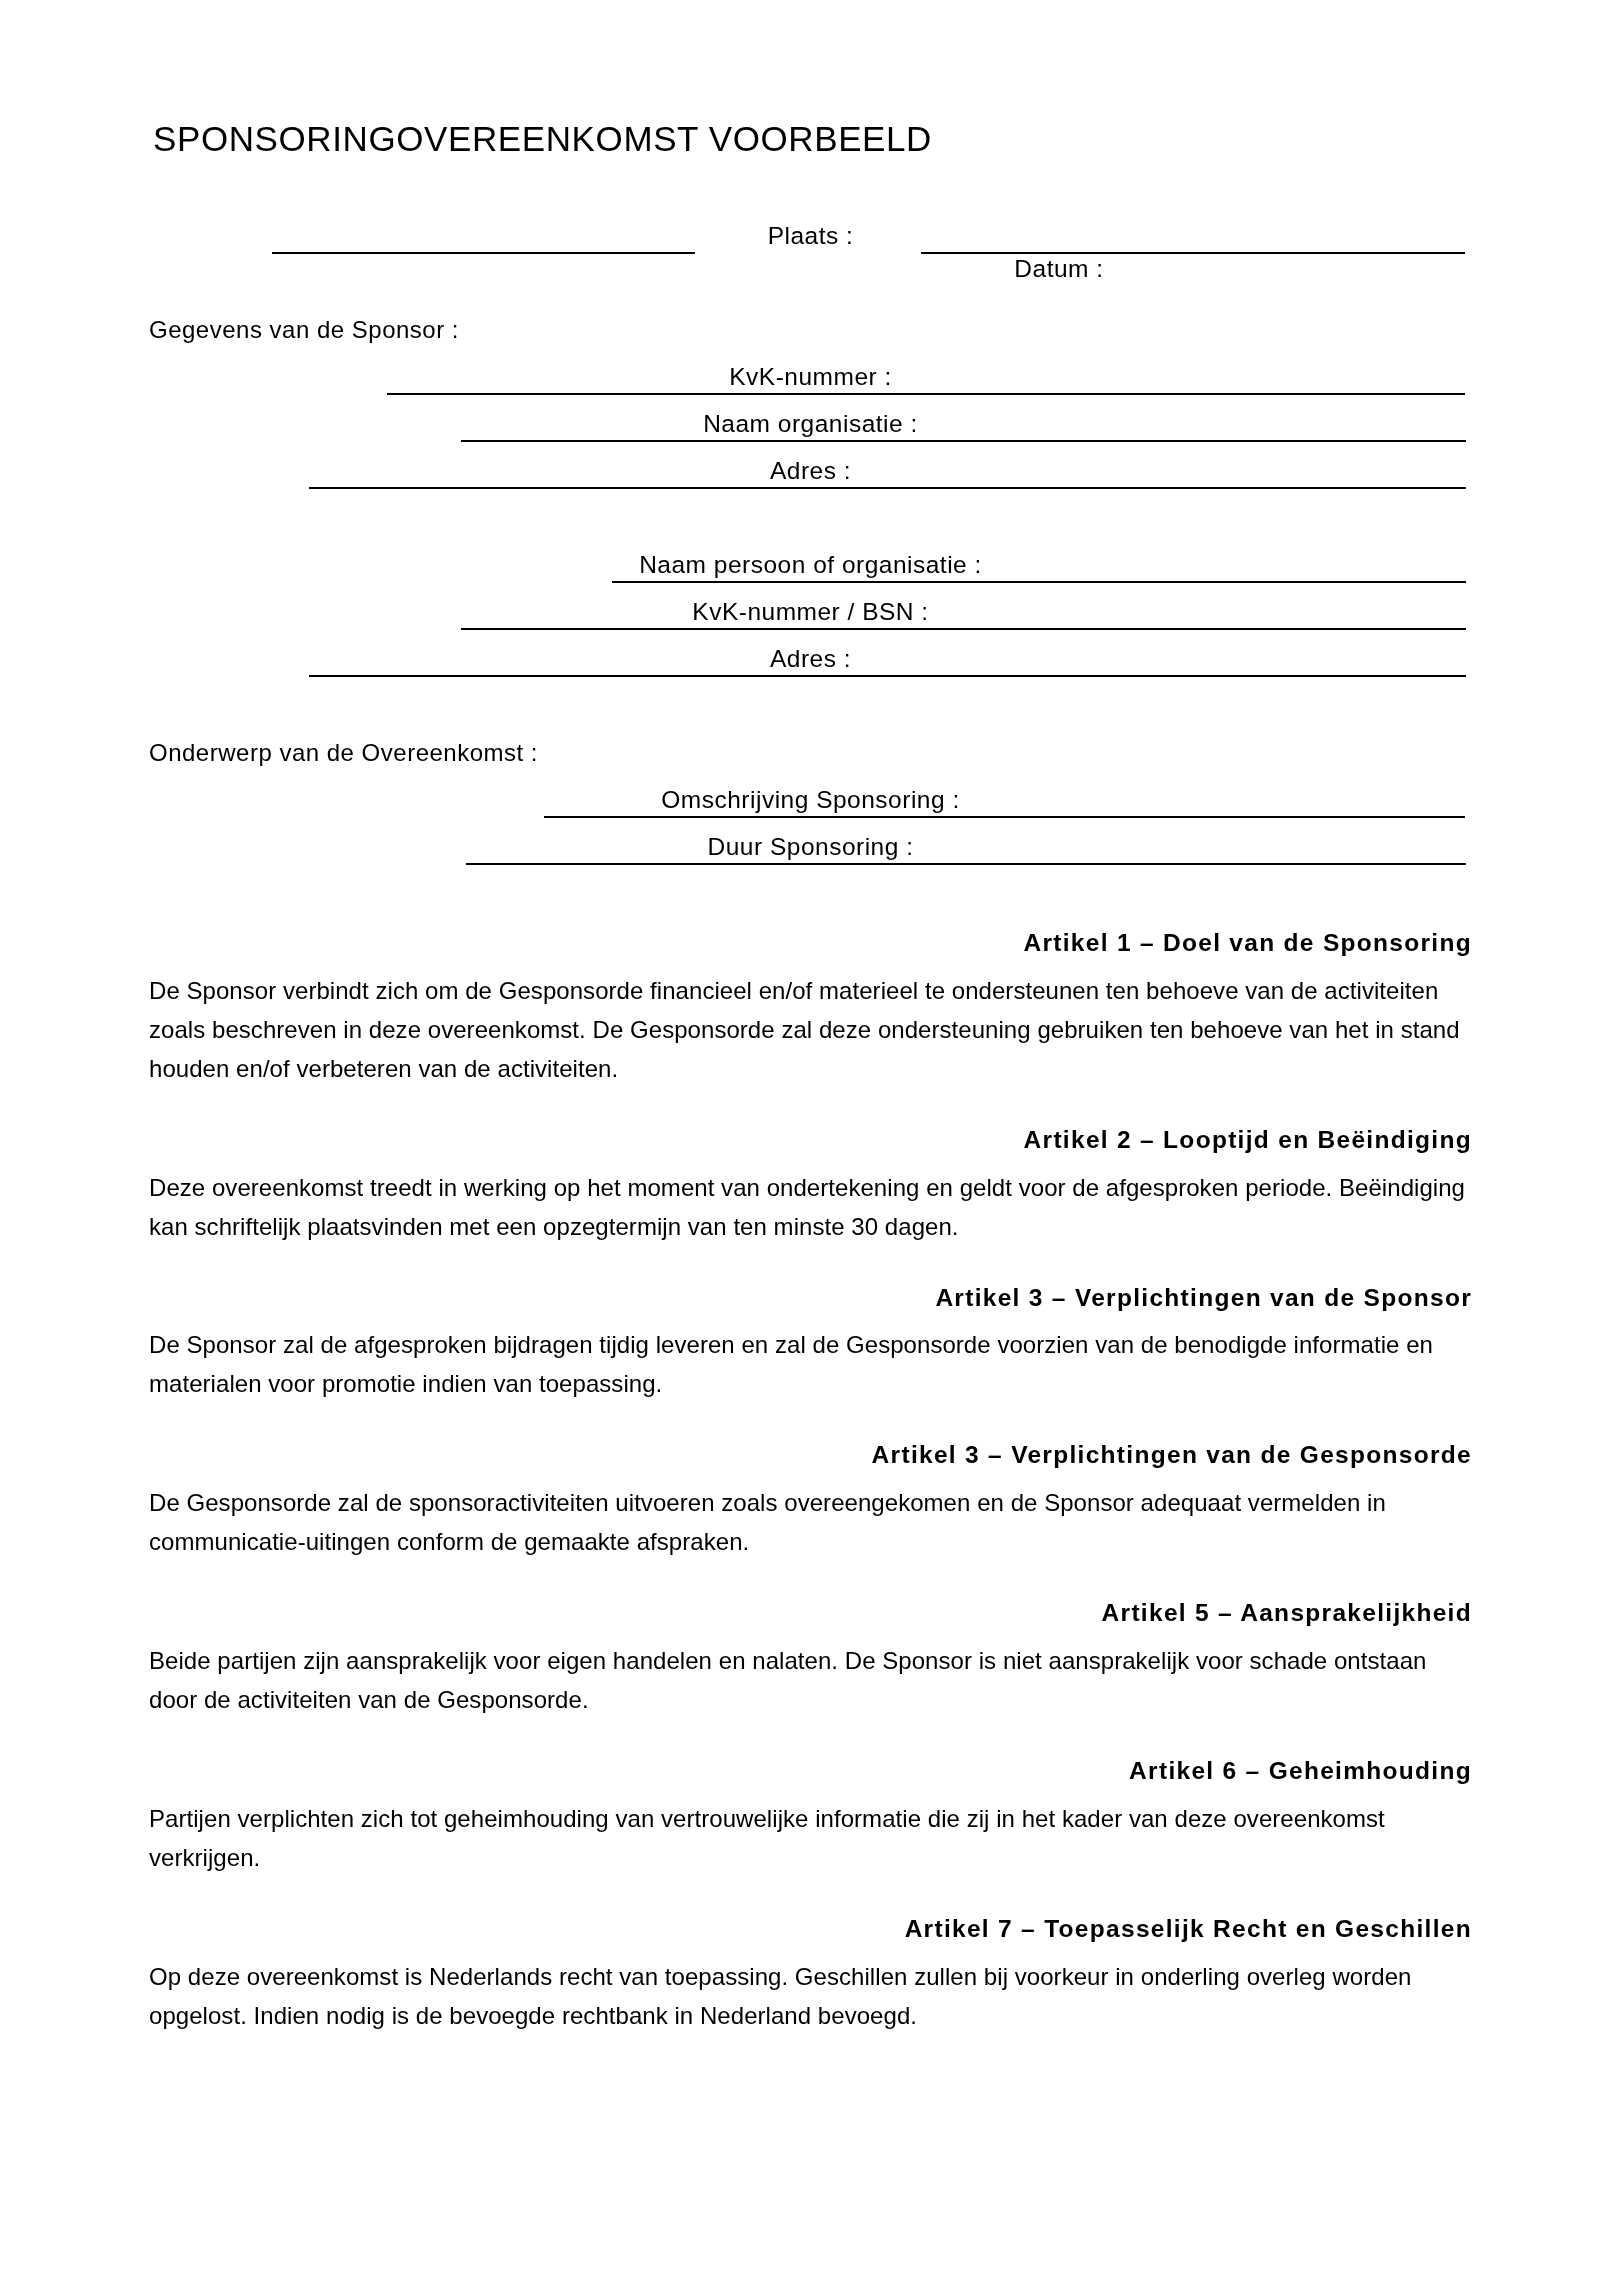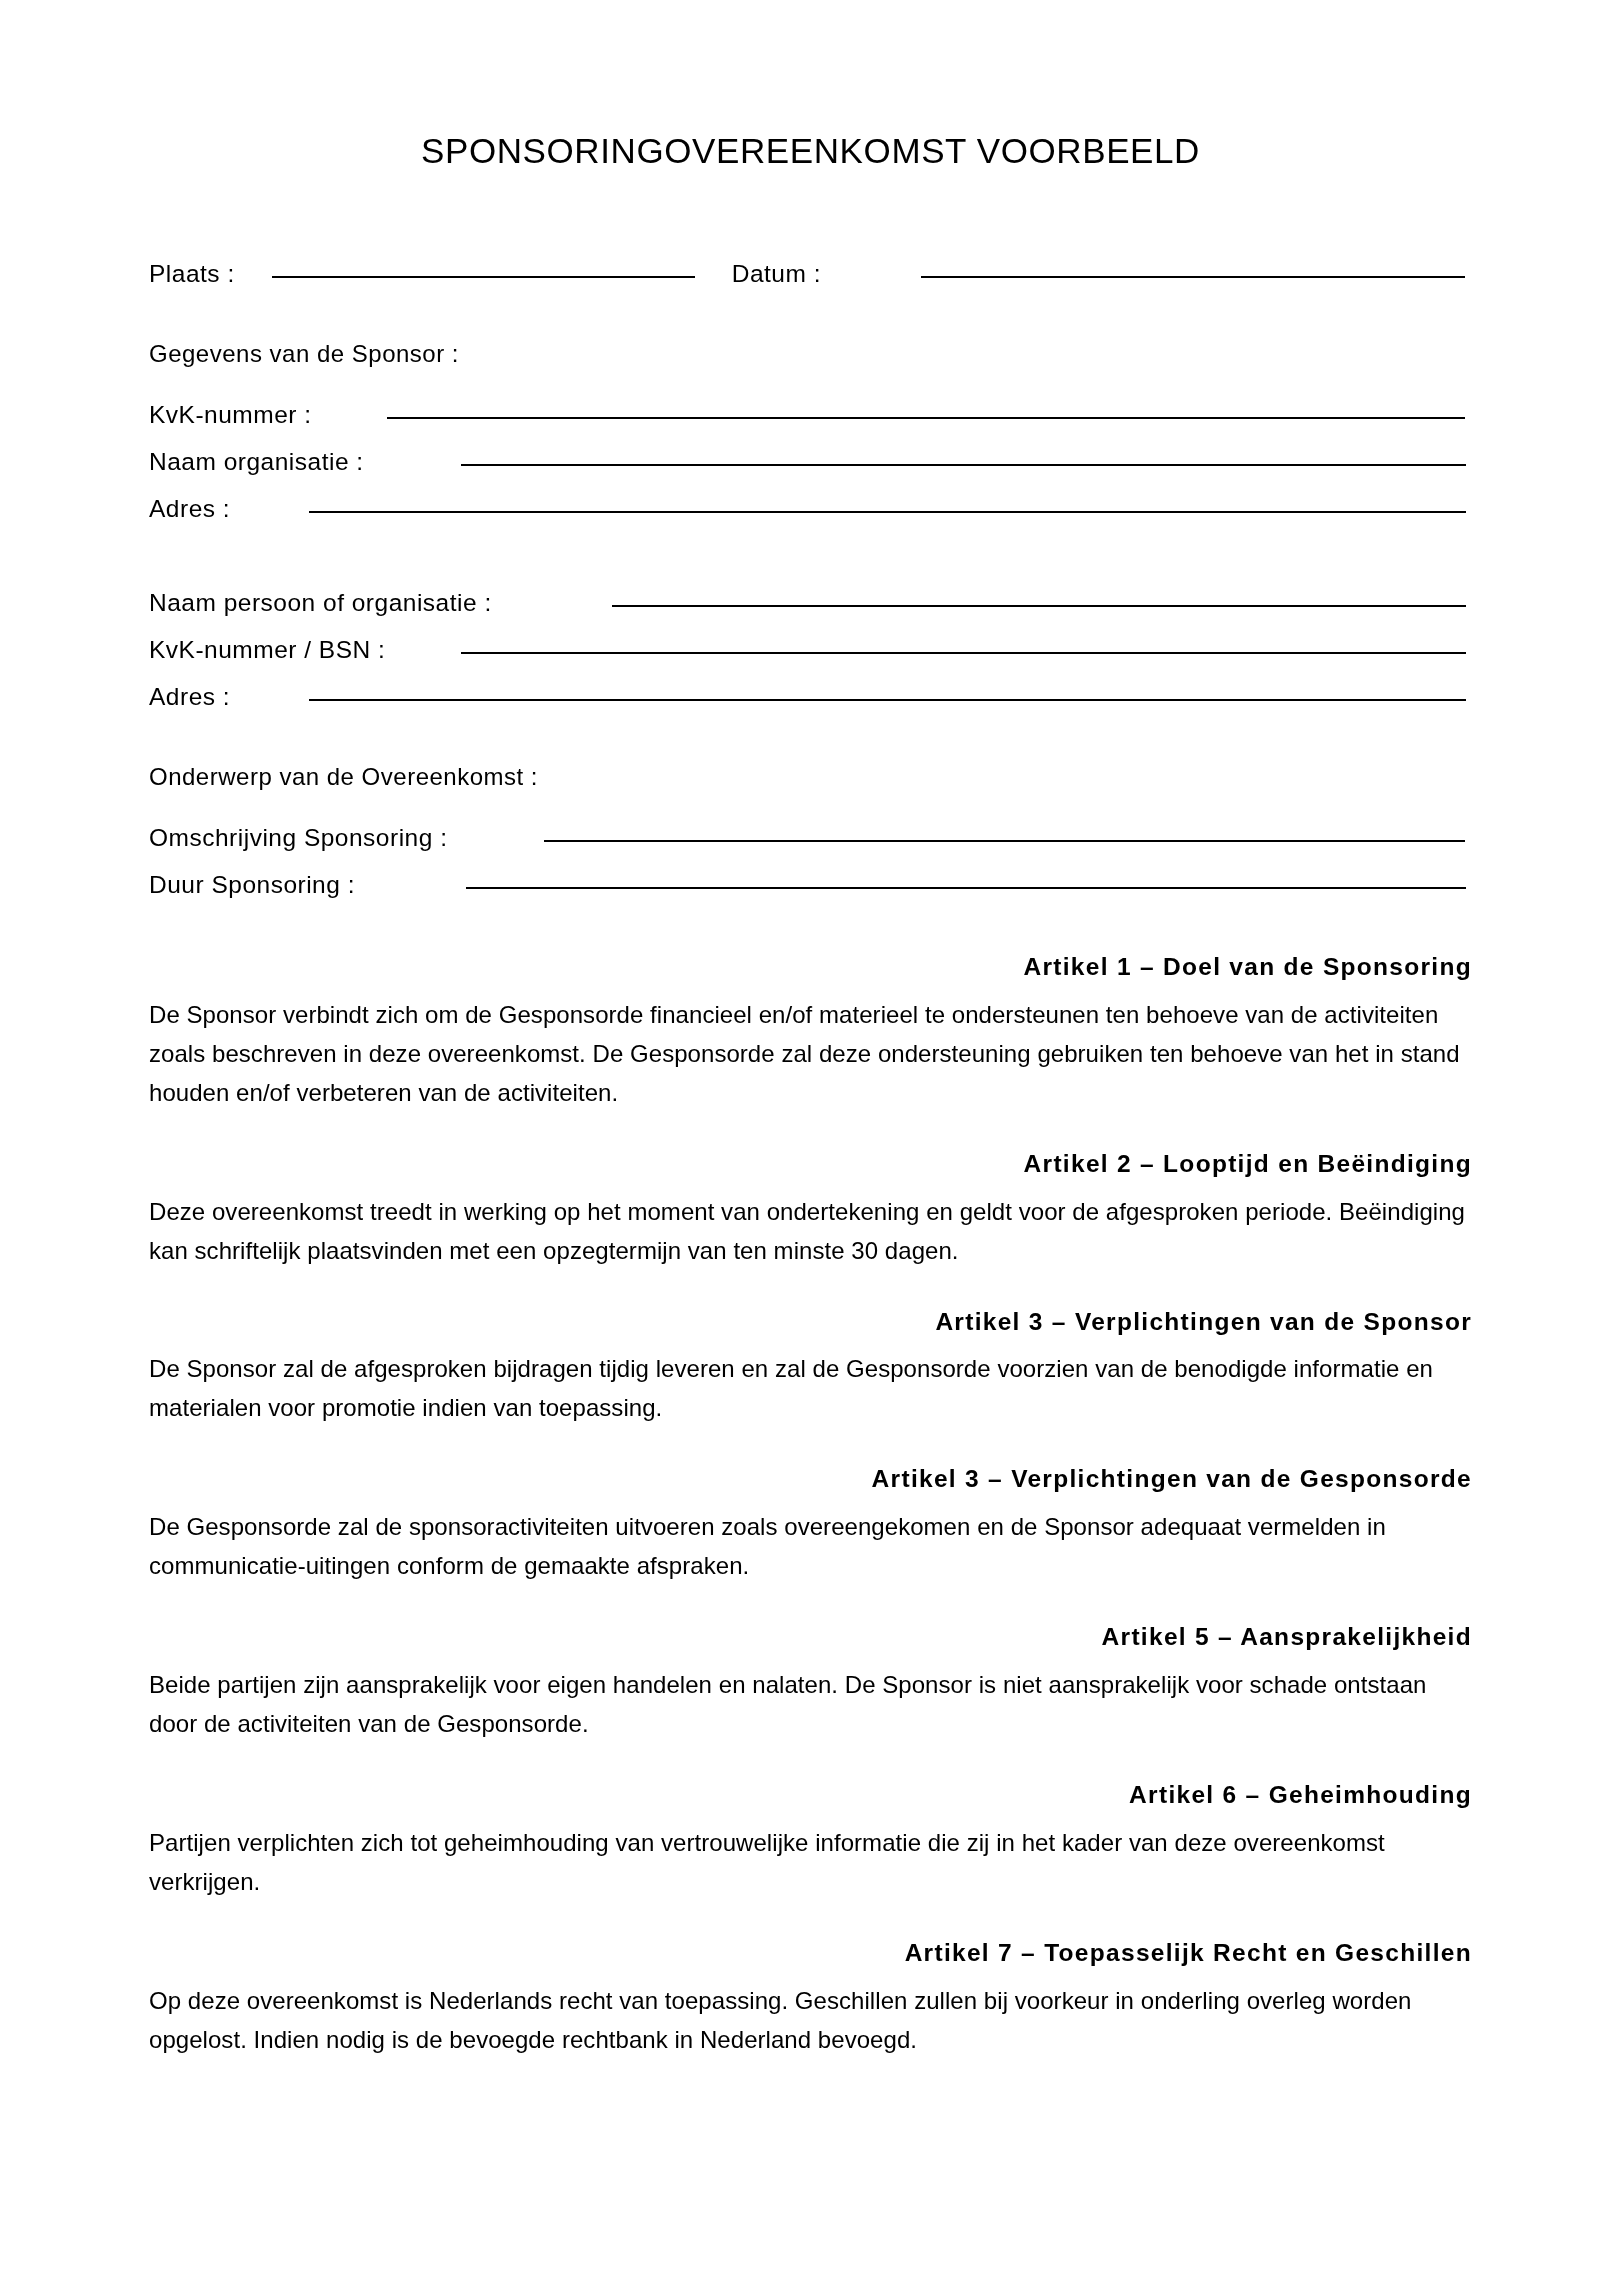--- a/index.html
+++ b/index.html
@@ -20,35 +20,35 @@
     position: relative;
     width: 1621px;
     height: 2293px;
     background: #ffffff;
     box-sizing: border-box;
     padding: 0 149px;
   }
 
   
   .doc-title {
-    text-align: center;
     font-size: 35px;
     font-weight: 400;
     letter-spacing: 0.6px;
-    margin: 16px;
+    margin: 4px;
     padding-top: 114px;
     line-height: 1.2;
   }
 
   
   .field-row {
     position: relative;
     height: 47px;
     display: flex;
-    align-items: flex-end;
+    align-items: center;
+    flex-direction: column;
   }
   .field-label {
     font-size: 24.5px;
     line-height: 33px;
     letter-spacing: 0.5px;
     white-space: nowrap;
     flex: none;
   }
   .rule {
     position: absolute;

